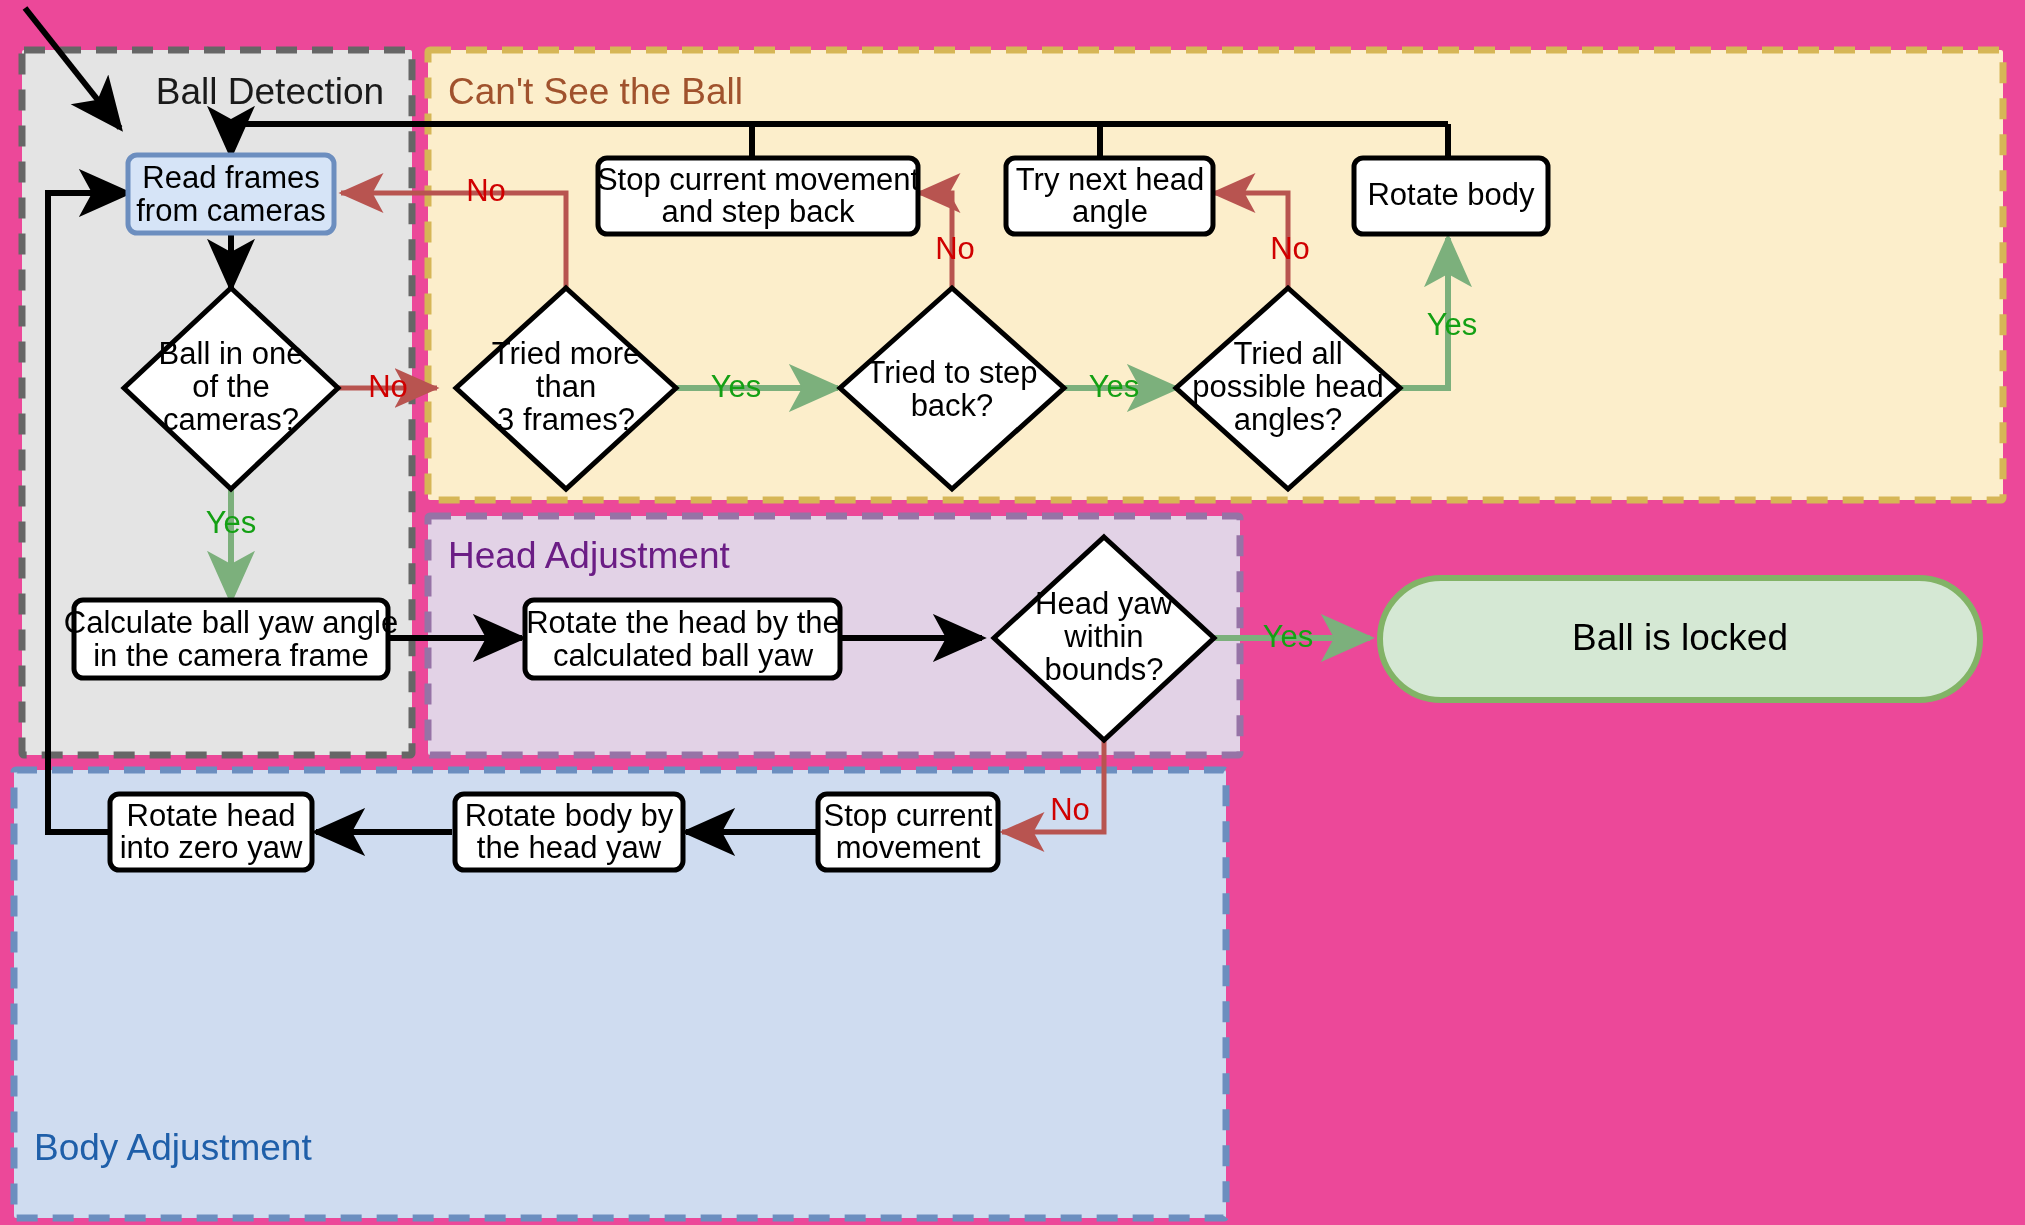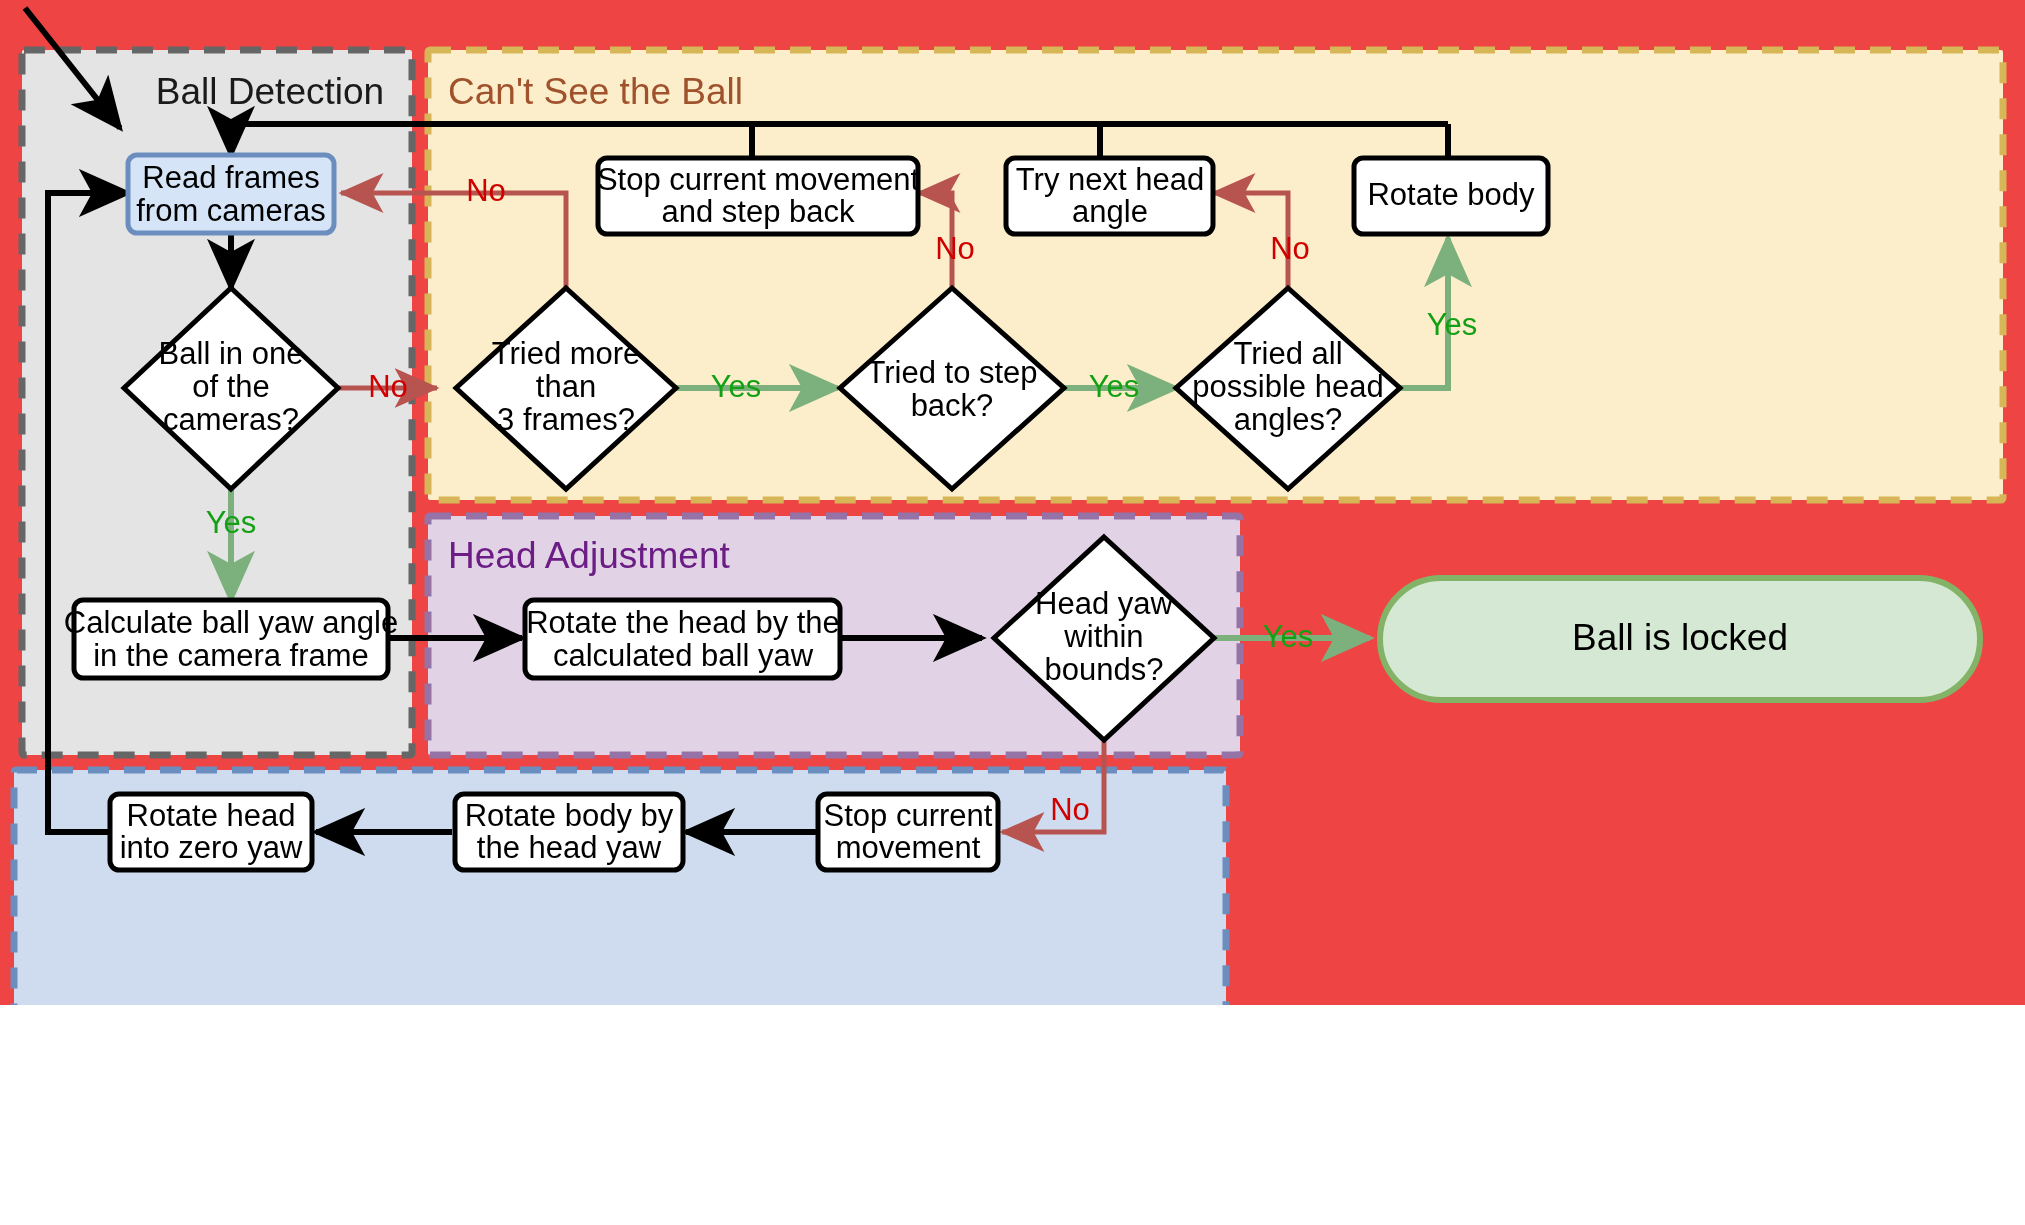--- a/index.html
+++ b/index.html
@@ -3,22 +3,22 @@
 <meta charset="utf-8">
 <style>
   html, body {
     margin: 0;
     padding: 0;
     background: #ffffff;
   }
   #stage {
     position: relative;
     width: 2025px;
-    height: 1005px;
-    background: #ef4444;
+    height: 1225px;
+    background: #ec4899;
     font-family: "Liberation Sans", sans-serif;
     overflow: hidden;
   }
   svg#flow {
     position: absolute;
     left: 0;
     top: 0;
     width: 2025px;
     height: 1225px;
   }

